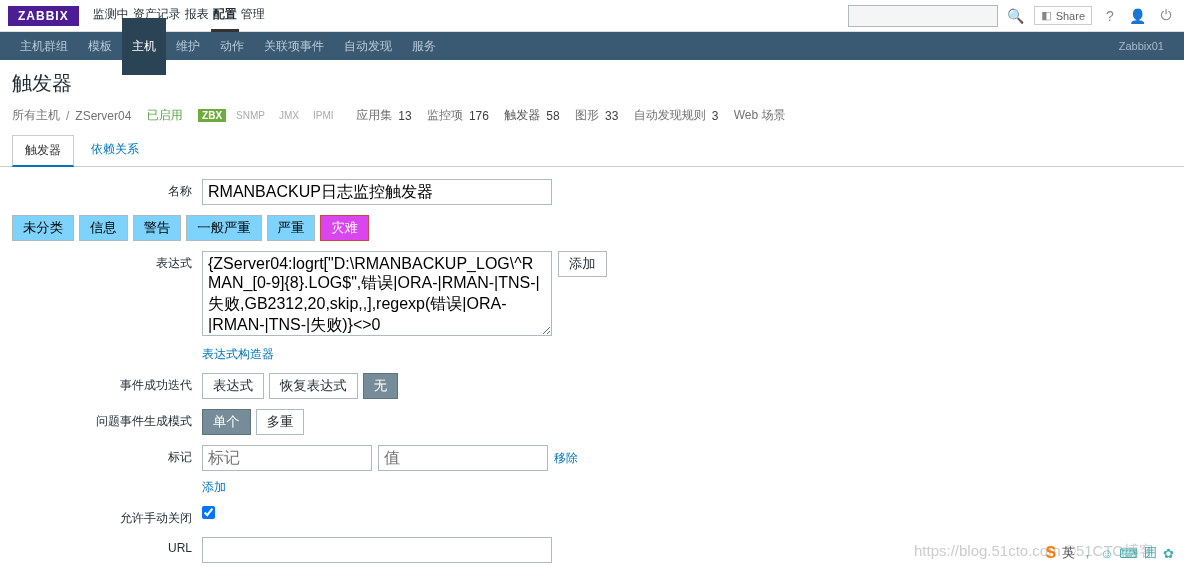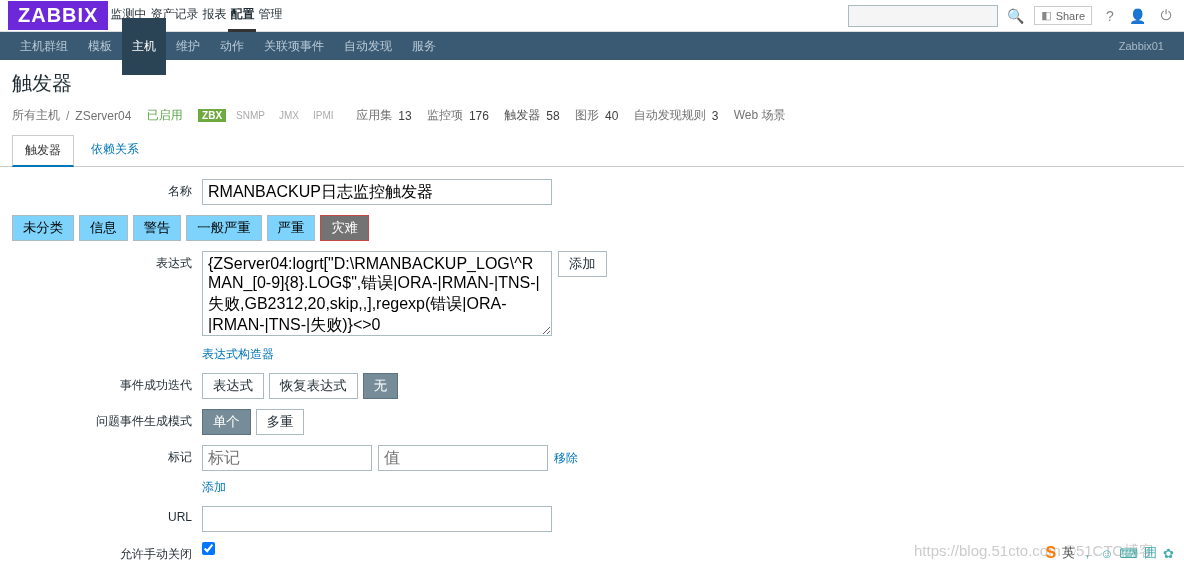--- a/index.html
+++ b/index.html
@@ -1,18 +1,18 @@
 <!DOCTYPE html>
 <html><head>
 <meta charset="utf-8">
 <style>
 * { box-sizing: border-box; margin: 0; padding: 0; }
 body { font-family: Arial, "Microsoft YaHei", sans-serif; font-size: 12px; color: #1f2c33; background: #fff; }
 .top-bar { display: flex; align-items: center; height: 32px; border-bottom: 1px solid #ddd; padding: 0 8px; }
-.logo { background: #6d28d9; color: #fff; font-weight: bold; font-size: 20px; padding: 3px 10px; letter-spacing: 1px; }
+.logo { background: #4c1d95; color: #fff; font-weight: bold; font-size: 12px; padding: 3px 10px; margin-right: 12px; letter-spacing: 1px; }
 .top-nav { display: flex; }
 .top-nav span { color: #1f2c33; cursor: pointer; padding: 6px 2px; }
 .top-nav span.active { border-bottom: 3px solid #333; font-weight: bold; }
 .top-right { margin-left: auto; display: flex; align-items: center; gap: 8px; }
 .search-box { width: 150px; height: 22px; background: #f5f5f5; border: 1px solid #ddd; padding: 0 6px; }
 .icon-btn { width: 20px; height: 20px; display: flex; align-items: center; justify-content: center; color: #888; cursor: pointer; font-size: 14px; }
 .share-btn { display: flex; align-items: center; gap: 4px; color: #666; cursor: pointer; border: 1px solid #ccc; padding: 2px 6px; font-size: 11px; }
 .sub-bar { background: #3a5a73; height: 28px; display: flex; align-items: center; padding: 0 10px; color: #b8c9d6; }
 .sub-bar span { padding: 20px 10px; cursor: pointer; }
 .sub-bar span.active { background: #2a4456; color: #fff; }
@@ -32,21 +32,21 @@
 .form { padding: 12px 12px 40px; }
 .form-row { display: flex; align-items: flex-start; margin-bottom: 10px; }
 .form-label { width: 190px; text-align: right; padding-right: 10px; padding-top: 4px; color: #1f2c33; }
 .form-field { flex: 0 0 auto; display: flex; align-items: center; gap: 6px; }
 input[type=text], textarea { border: 1px solid #acbbc2; padding: 3px 5px; font-family: inherit; font-size: 16px; }
 textarea { resize: both; }
 .name-input { width: 350px; }
 .sev-group { display: flex; }
 .sev-btn { border: 1px solid #acbbc2; padding: 3px 10px; background: #7dd3fc; cursor: pointer; margin-left: -1px; }
 .sev-btn:first-child { margin-left: 0; }
-.sev-btn.sev-selected { background: #737373; color: #fff; border-color: #c84848; }
+.sev-btn.sev-selected { background: #d946ef; color: #fff; border-color: #c84848; }
 .expr-area { width: 350px; height: 85px; }
 .btn { border: 1px solid #acbbc2; background: #fff; padding: 3px 10px; cursor: pointer; color: #1f2c33; }
 .btn-group { display: flex; }
 .btn-group .btn { margin-left: -1px; }
 .btn-group .btn:first-child { margin-left: 0; }
 .btn.selected { background: #768d99; color: #fff; border-color: #5c7380; }
 .link { color: #0275b8; cursor: pointer; text-decoration: none; }
 .tag-input { width: 170px; }
 .scroll-area { height: 566px; overflow-y: scroll; position: relative; }
 .watermark { position: absolute; right: 30px; bottom: 5px; color: #ccc; font-size: 15px; pointer-events: none; }
@@ -110,21 +110,21 @@
   <a>应用集</a>
   <span class="count">13</span>
   &nbsp;
   <a>监控项</a>
   <span class="count">176</span>
   &nbsp;
   <span class="active-crumb">触发器</span>
   <span class="count">58</span>
   &nbsp;
   <a>图形</a>
-  <span class="count">40</span>
+  <span class="count">33</span>
   &nbsp;
   <a>自动发现规则</a>
   <span class="count">3</span>
   &nbsp;
   <a>Web 场景</a>
 </div>
 
 <div class="tabs">
   <span class="active">触发器</span>
   <span>依赖关系</span>
@@ -188,30 +188,30 @@
       <div style="display:flex;gap:6px;align-items:center">
         <input type="text" class="tag-input" placeholder="标记" style="">
         <input type="text" class="tag-input" placeholder="值" style="">
         <a class="link">移除</a>
       </div>
       <a class="link">添加</a>
     </div>
   </div>
 
   <div class="form-row">
+    <div class="form-label">允许手动关闭</div>
+    <div class="form-field">
+      <input type="checkbox" checked="" style="">
+    </div>
+  </div>
+
+  <div class="form-row">
     <div class="form-label">URL</div>
     <div class="form-field">
       <input type="text" style="width: 350px;" value="">
-    </div>
-  </div>
-
-  <div class="form-row">
-    <div class="form-label">允许手动关闭</div>
-    <div class="form-field">
-      <input type="checkbox" checked="" style="">
     </div>
   </div>
 
   <div class="form-row">
     <div class="form-label">描述</div>
     <div class="form-field">
       <textarea style="width: 350px; height: 80px;"></textarea>
     </div>
   </div>
 

